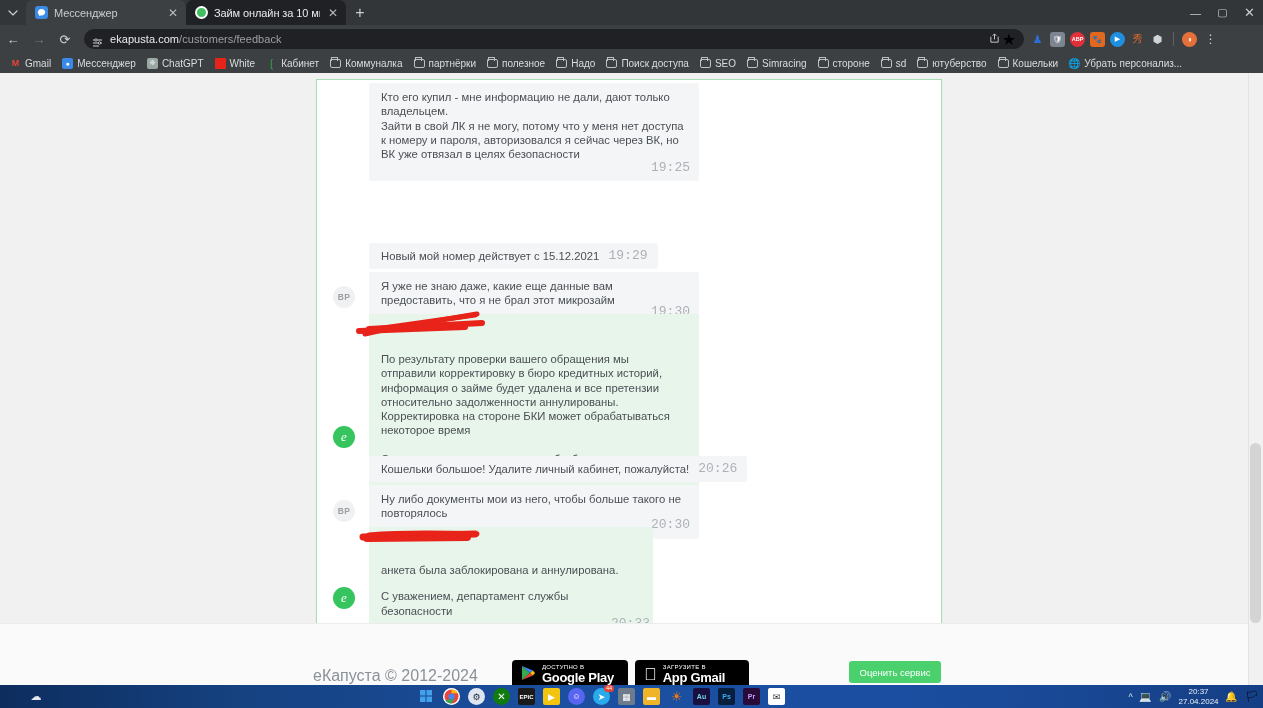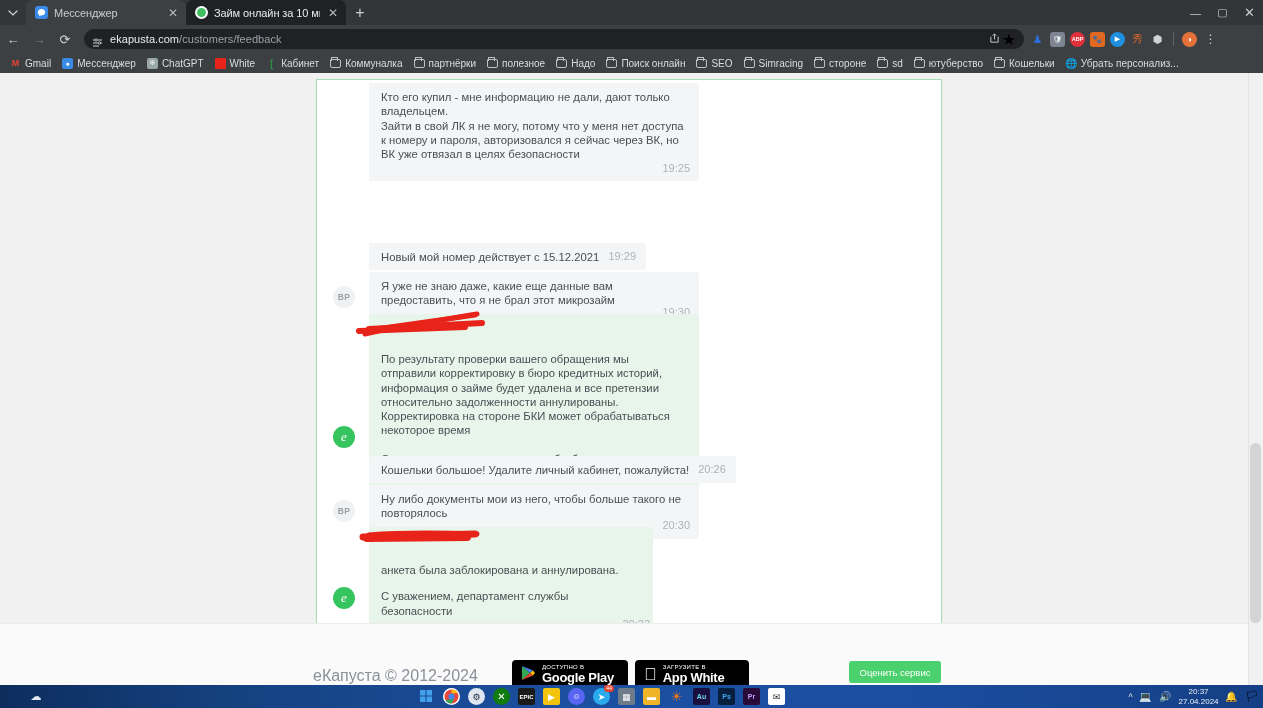--- a/index.html
+++ b/index.html
@@ -129,22 +129,22 @@
   .avatar.spacer { background:transparent; }
 
   .bubble {
     padding: 7px 12px 7px 12px;
     font-size: 11.3px; line-height: 14.3px; color:#4a4f55;
     position:relative; border-radius:2px;
   }
   .bubble.user { background:#f4f5f6; }
   .bubble.agent { background:#e8f5ea; }
   .bubble .time {
-    font-size:11px; color:#adb2b8; display:inline-block;
-    margin-left:6px; vertical-align: 1px;
+    font-size:13px; color:#adb2b8; display:inline-block;
+    margin-left:6px; vertical-align: 1px; font-family: Liberation Mono, monospace;
   }
   .bubble .time.corner {
     position:absolute; right:9px; bottom:6px; margin:0;
   }
 
   .redact {
     position:absolute; pointer-events:none;
   }
 
   .composer {
@@ -324,21 +324,21 @@
     <div class="bm">
       <span class="bmico">
           <span class="folder-ico"></span>
         </span>
       <span>Надо</span>
     </div>
     <div class="bm">
       <span class="bmico">
           <span class="folder-ico"></span>
         </span>
-      <span>Поиск онлайн</span>
+      <span>Поиск доступа</span>
     </div>
     <div class="bm">
       <span class="bmico">
           <span class="folder-ico"></span>
         </span>
       <span>SEO</span>
     </div>
     <div class="bm">
       <span class="bmico">
           <span class="folder-ico"></span>
@@ -485,21 +485,21 @@
           <span>
             <span class="b-small" style="display:block;">Доступно в</span>
             <span class="b-big" style="display:block;">Google Play</span>
           </span>
         </div>
 
         <div class="badge badge-as">
           <span style="font-size:17px;line-height:17px;"></span>
           <span>
             <span class="b-small" style="display:block;">Загрузите в</span>
-            <span class="b-big" style="display:block;">App White</span>
+            <span class="b-big" style="display:block;">App Gmail</span>
           </span>
         </div>
 
         <div class="rate-btn">Оценить сервис</div>
       </div>
     </div>
 
     <div class="scrollbar">
       <div class="scrollbar-thumb"></div>
     </div>

